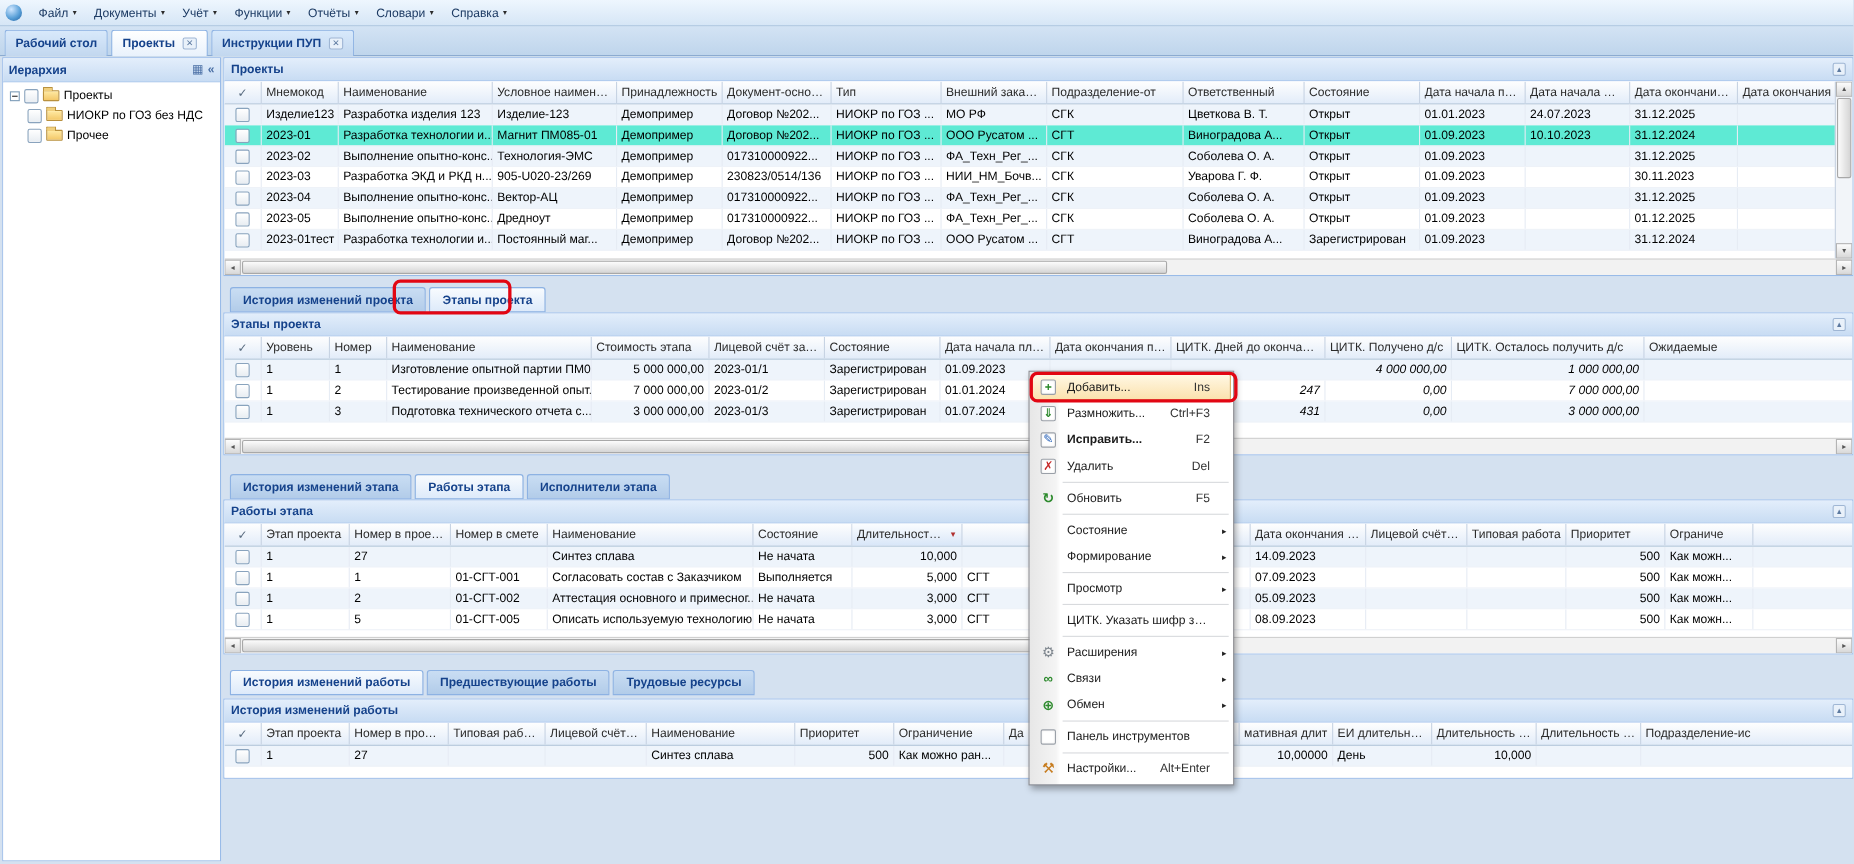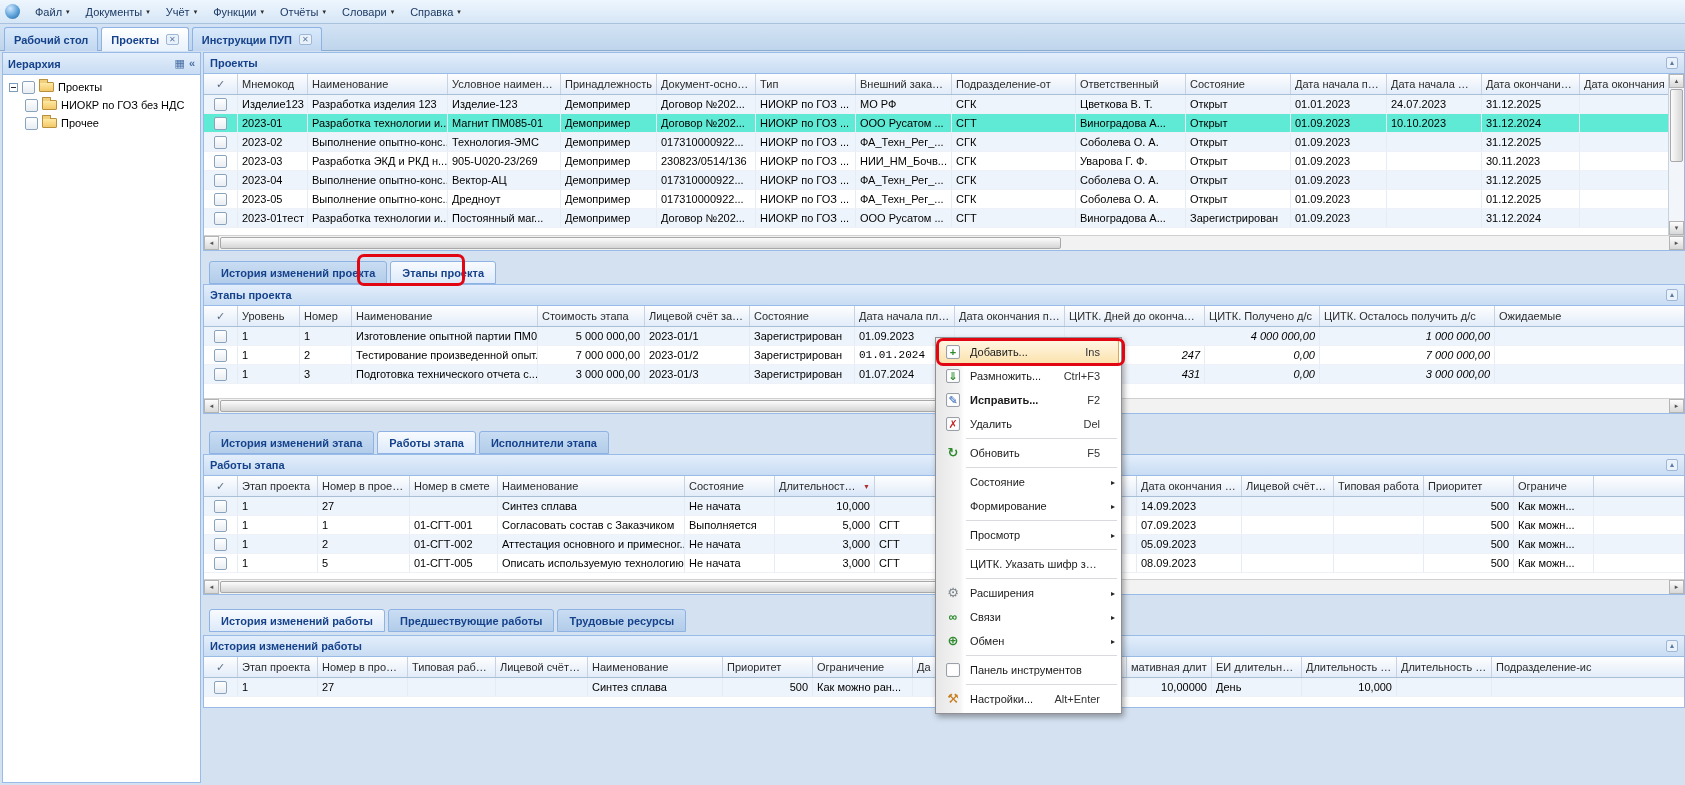--- a/index.html
+++ b/index.html
@@ -472,21 +472,21 @@
         <div class="grow odd">
           <div class="gcell checkcell" style="width: 34px;">
             <span class="cb"></span>
           </div>
           <div class="gcell" style="width: 62px;">1</div>
           <div class="gcell" style="width: 52px;">2</div>
           <div class="gcell" style="width: 186px;">Тестирование произведенной опыт...</div>
           <div class="gcell" style="width: 107px; text-align: right;">7 000 000,00</div>
           <div class="gcell" style="width: 105px;">2023-01/2</div>
           <div class="gcell" style="width: 105px;">Зарегистрирован</div>
-          <div class="gcell" style="width: 100px; font-family: Liberation Mono, monospace;">01.01.2024</div>
+          <div class="gcell" style="width: 100px;">01.01.2024</div>
           <div class="gcell" style="width: 110px;"></div>
           <div class="gcell" style="width: 140px; text-align: right; font-style: italic;">247</div>
           <div class="gcell" style="width: 115px; text-align: right; font-style: italic;">0,00</div>
           <div class="gcell" style="width: 175px; text-align: right; font-style: italic;">7 000 000,00</div>
           <div class="gcell" style="width: 192px;"></div>
         </div>
         <div class="grow even">
           <div class="gcell checkcell" style="width: 34px;">
             <span class="cb"></span>
           </div>

